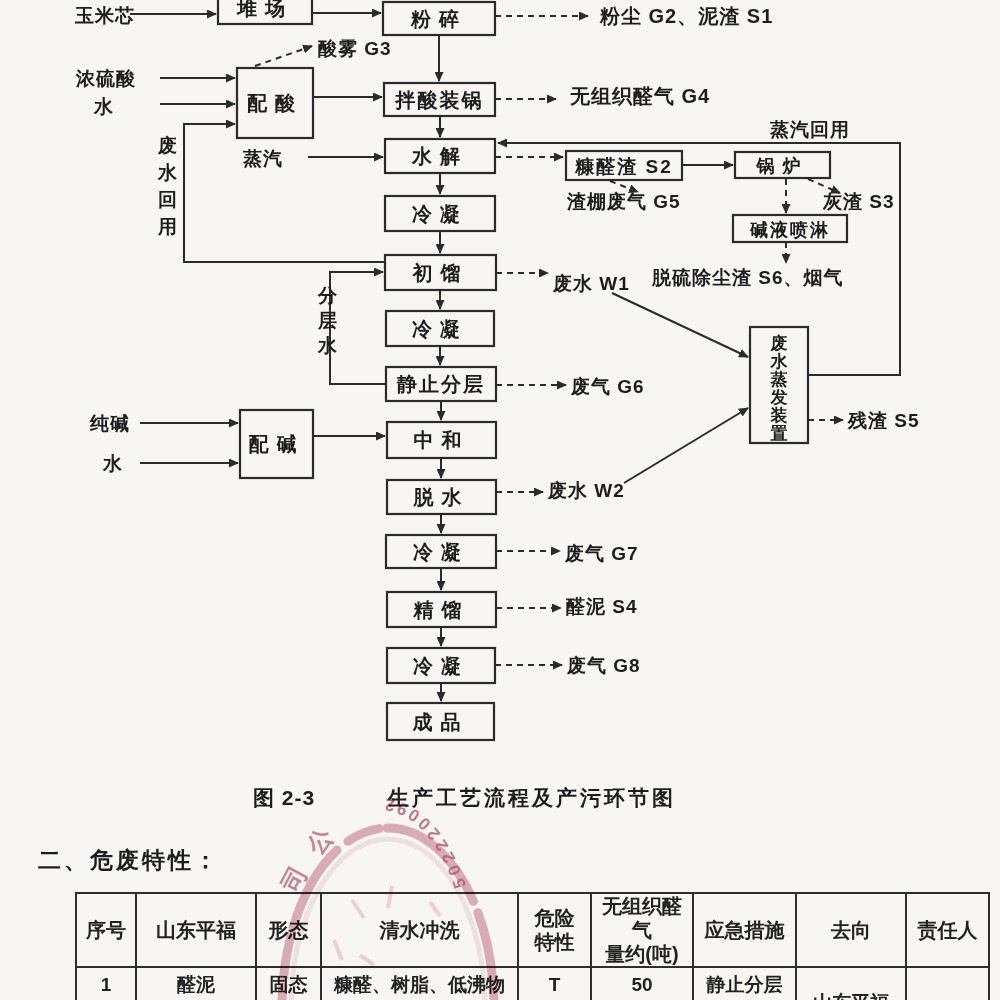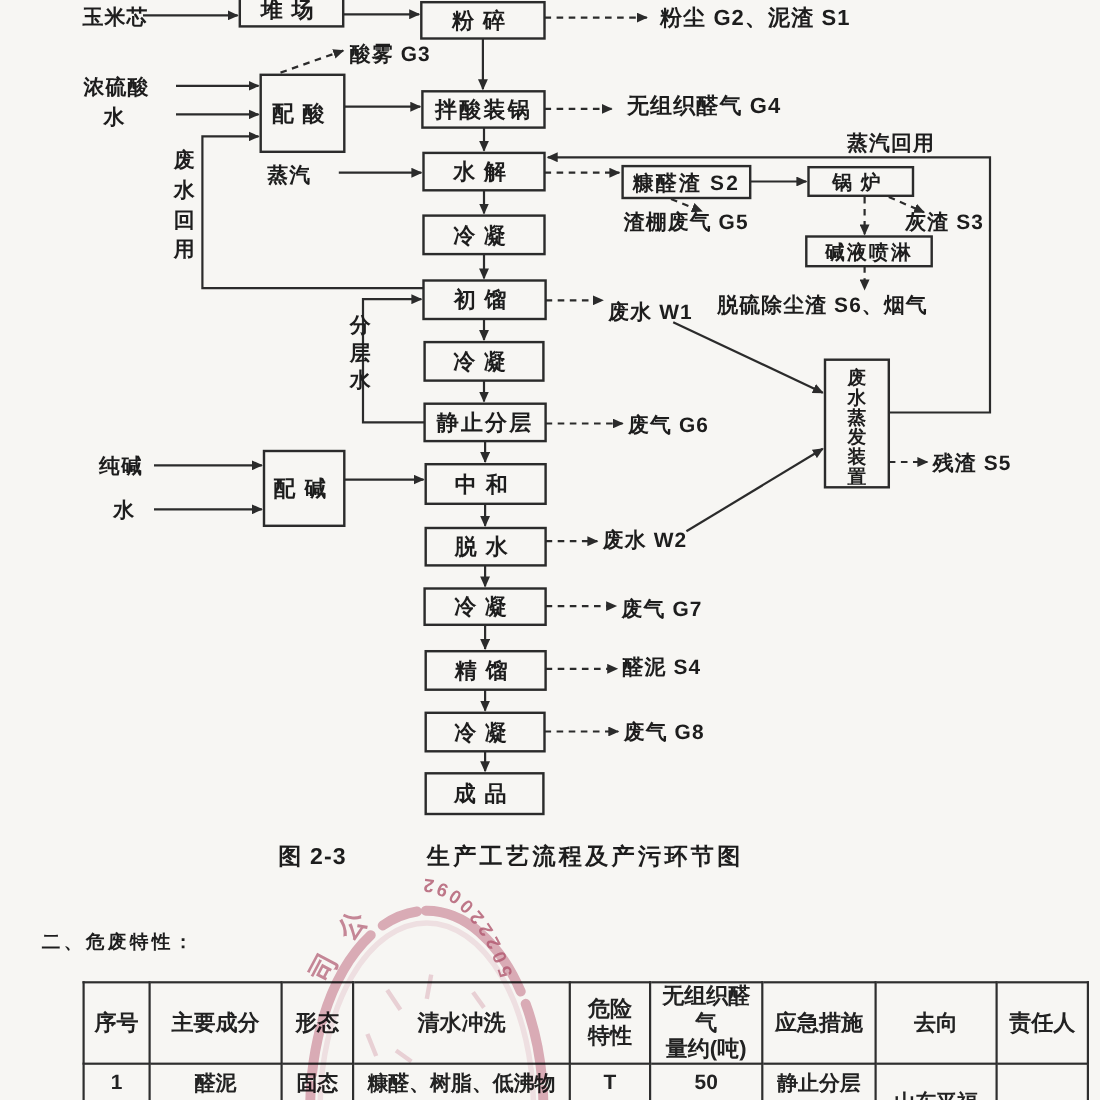--- a/index.html
+++ b/index.html
@@ -1,24 +1,24 @@
 <!DOCTYPE html>
 <html><head>
 <meta charset="utf-8">
 <style>
   html,body{margin:0;padding:0;}
   body{width:1000px;height:1000px;overflow:hidden;background:#efeeec;
        font-family:"Liberation Sans", sans-serif;}
   .page{position:relative;width:1000px;height:1000px;overflow:hidden;
         background:#f7f6f3;color:#1d1d1d;}
   #flow{position:absolute;left:0;top:0;z-index:1;}
-  .caption{position:absolute;top:764px;left:0;width:1000px;height:30px;z-index:2;}
+  .caption{position:absolute;top:784px;left:0;width:1000px;height:30px;z-index:2;}
   .caption .fig{position:absolute;left:253px;font-size:21px;font-weight:bold;letter-spacing:1px;}
   .caption .ttl{position:absolute;left:388px;font-size:21px;font-weight:bold;letter-spacing:3px;}
-  .heading{position:absolute;top:845px;left:38px;font-size:17px;font-weight:bold;
+  .heading{position:absolute;top:845px;left:38px;font-size:23px;font-weight:bold;
            letter-spacing:3px;z-index:2;text-align:center;}
   table.waste{position:absolute;top:892px;left:75px;z-index:2;border-collapse:collapse;
               table-layout:fixed;width:913px;font-family:"Liberation Sans",sans-serif;}
   table.waste th,table.waste td{border:2.2px solid #2e2e2e;text-align:center;
               vertical-align:middle;white-space:pre-line;padding:0 3px;
               font-weight:bold;color:#222;overflow:hidden;}
   table.waste th{height:51px;font-size:20px;line-height:24px;}
   tr.r1 td{height:34px;font-size:19px;}
   tr.r2 td{height:60px;font-size:19px;}
   td.comp{text-align:left;padding-left:9px;}
@@ -159,21 +159,21 @@
       <col style="width:197px">
         <col style="width:73px">
         <col style="width:102px">
       <col style="width:103px">
         <col style="width:110px">
         <col style="width:83px">
     </colgroup>
     <tbody>
         <tr>
       <th>序号</th>
-      <th>主要成分</th>
+      <th>山东平福</th>
       <th>形态</th>
       <th>清水冲洗</th>
       <th>危险
 特性</th>
       <th>无组织醛气
 量约(吨)</th>
       <th>应急措施</th>
       <th>去向</th>
       <th>责任人</th>
     </tr>

